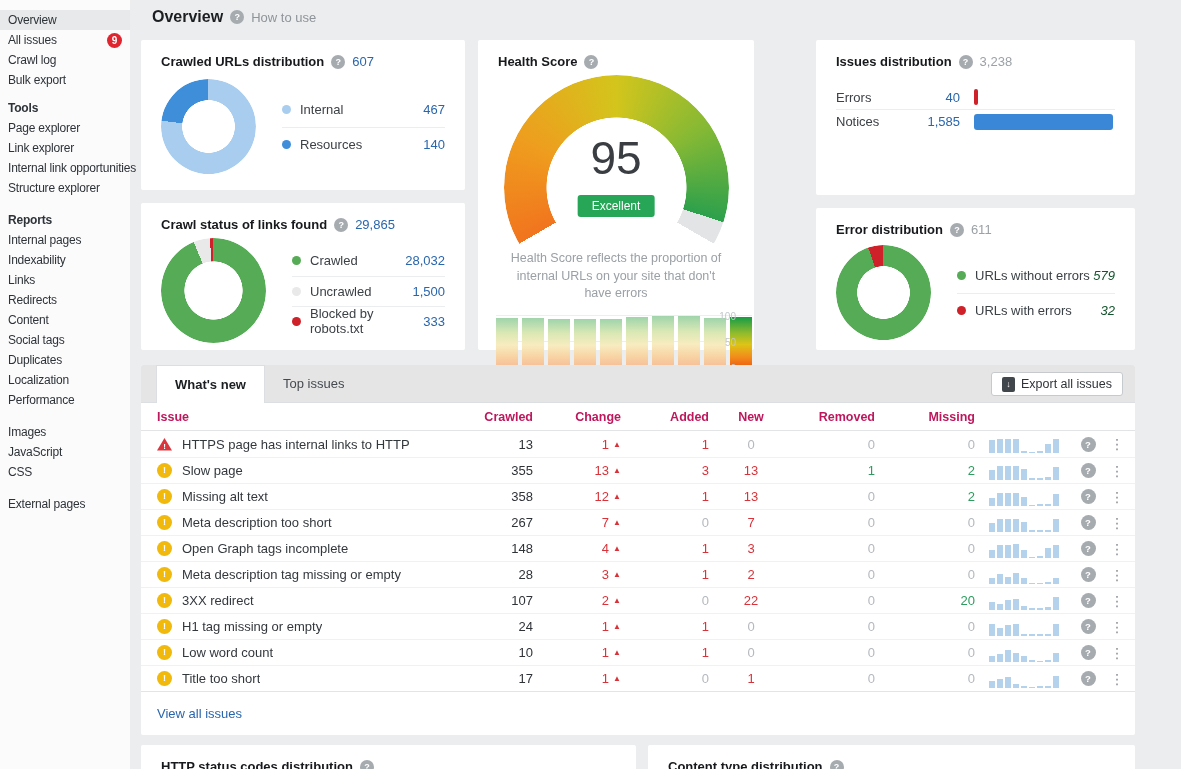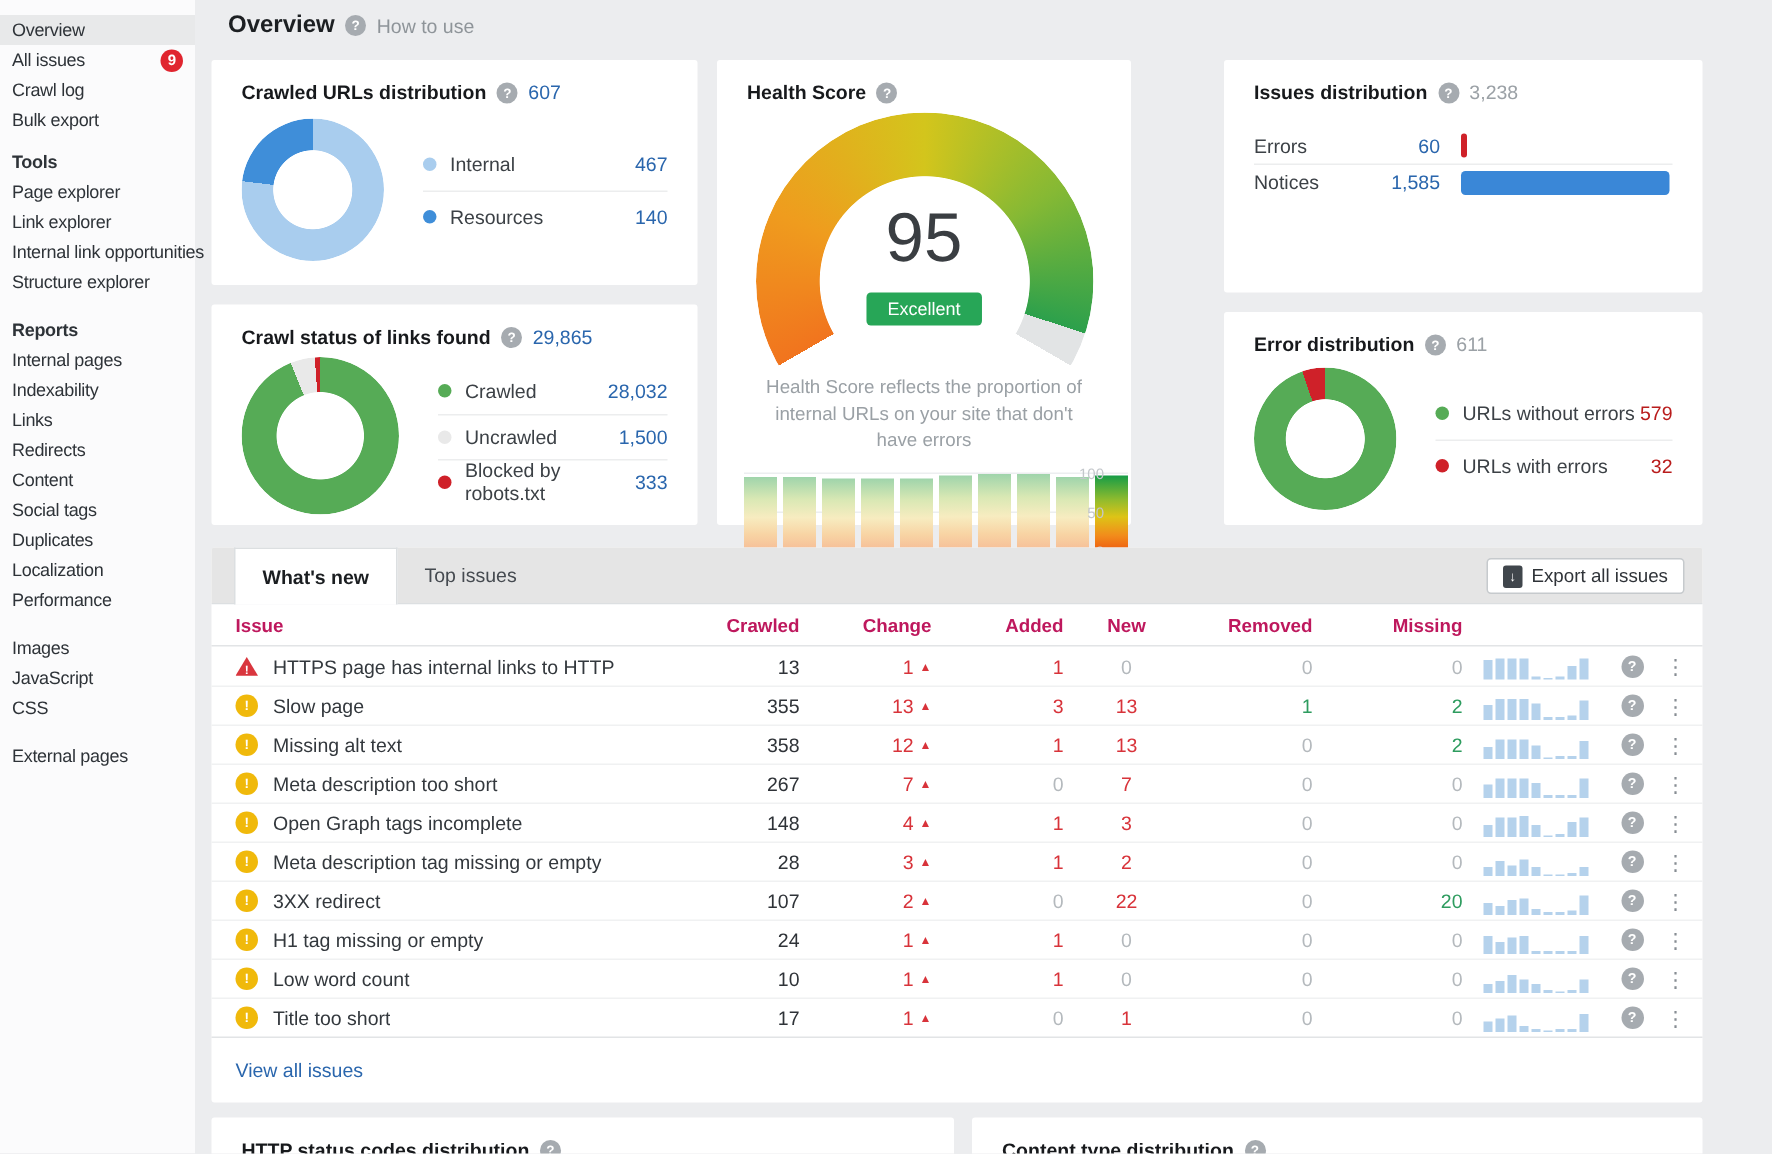--- a/index.html
+++ b/index.html
@@ -54,21 +54,21 @@
   .donut.d95  { width:95px;  height:95px; }
   .donut.d105 { width:105px; height:105px; }
   .legend { flex:1; }
   .legend-row { display:flex; align-items:center; font-size:13px; color:#3c4146; }
   .legend-row.h34 { height:34px; }
   .legend-row.h30 { height:30px; }
   .legend-row + .legend-row { border-top:1px solid #ecedee; }
   .dot { width:9px; height:9px; border-radius:50%; margin-right:9px; flex:0 0 auto; }
   .legend-val { margin-left:auto; text-decoration:none; }
   .legend-val.blue { color:#2a66ad; cursor:pointer; }
-  .legend-val.dark { color:#b91c1c; }
+  .legend-val.dark { color:#14532d;font-style:italic; }
 
   
   .gauge-wrap { position:relative; width:225px; height:165px; margin:6px auto 0; }
   .gauge-ring { position:absolute; left:0; top:0; width:225px; height:225px; border-radius:50%;
     -webkit-mask: radial-gradient(circle closest-side, transparent 0 62%, #000 62.5%);
             mask: radial-gradient(circle closest-side, transparent 0 62%, #000 62.5%); }
   .gauge-score { position:absolute; left:0; top:56px; width:100%; text-align:center; font-size:46px; color:#3a3e42; }
   .gauge-badge { position:absolute; left:50%; transform:translateX(-50%); top:120px; background:#27a657; color:#fff; font-size:12px; padding:4px 14px; border-radius:3px; white-space:nowrap; }
   .gauge-desc { margin:10px 24px 0; text-align:center; color:#9aa0a5; font-size:12.5px; line-height:1.4; }
 
@@ -241,21 +241,21 @@
 
     <section class="card" id="card-issuesdist">
       <div class="card-head">
         <span class="card-title">Issues distribution</span>
         <span class="help-circle sm">?</span>
         <span class="total gray">3,238</span>
       </div>
       <div class="idist">
         <div class="idist-row">
           <span class="idist-label">Errors</span>
-          <span class="idist-val">60</span>
+          <span class="idist-val">40</span>
           <span class="idist-barzone">
               <span class="idist-bar" style="display: block; width: 3%; background: rgb(207, 33, 41);"></span>
             </span>
         </div>
         <div class="idist-row">
           <span class="idist-label">Notices</span>
           <span class="idist-val">1,585</span>
           <span class="idist-barzone">
               <span class="idist-bar" style="display: block; width: 98.2641%; background: rgb(58, 135, 215);"></span>
             </span>

